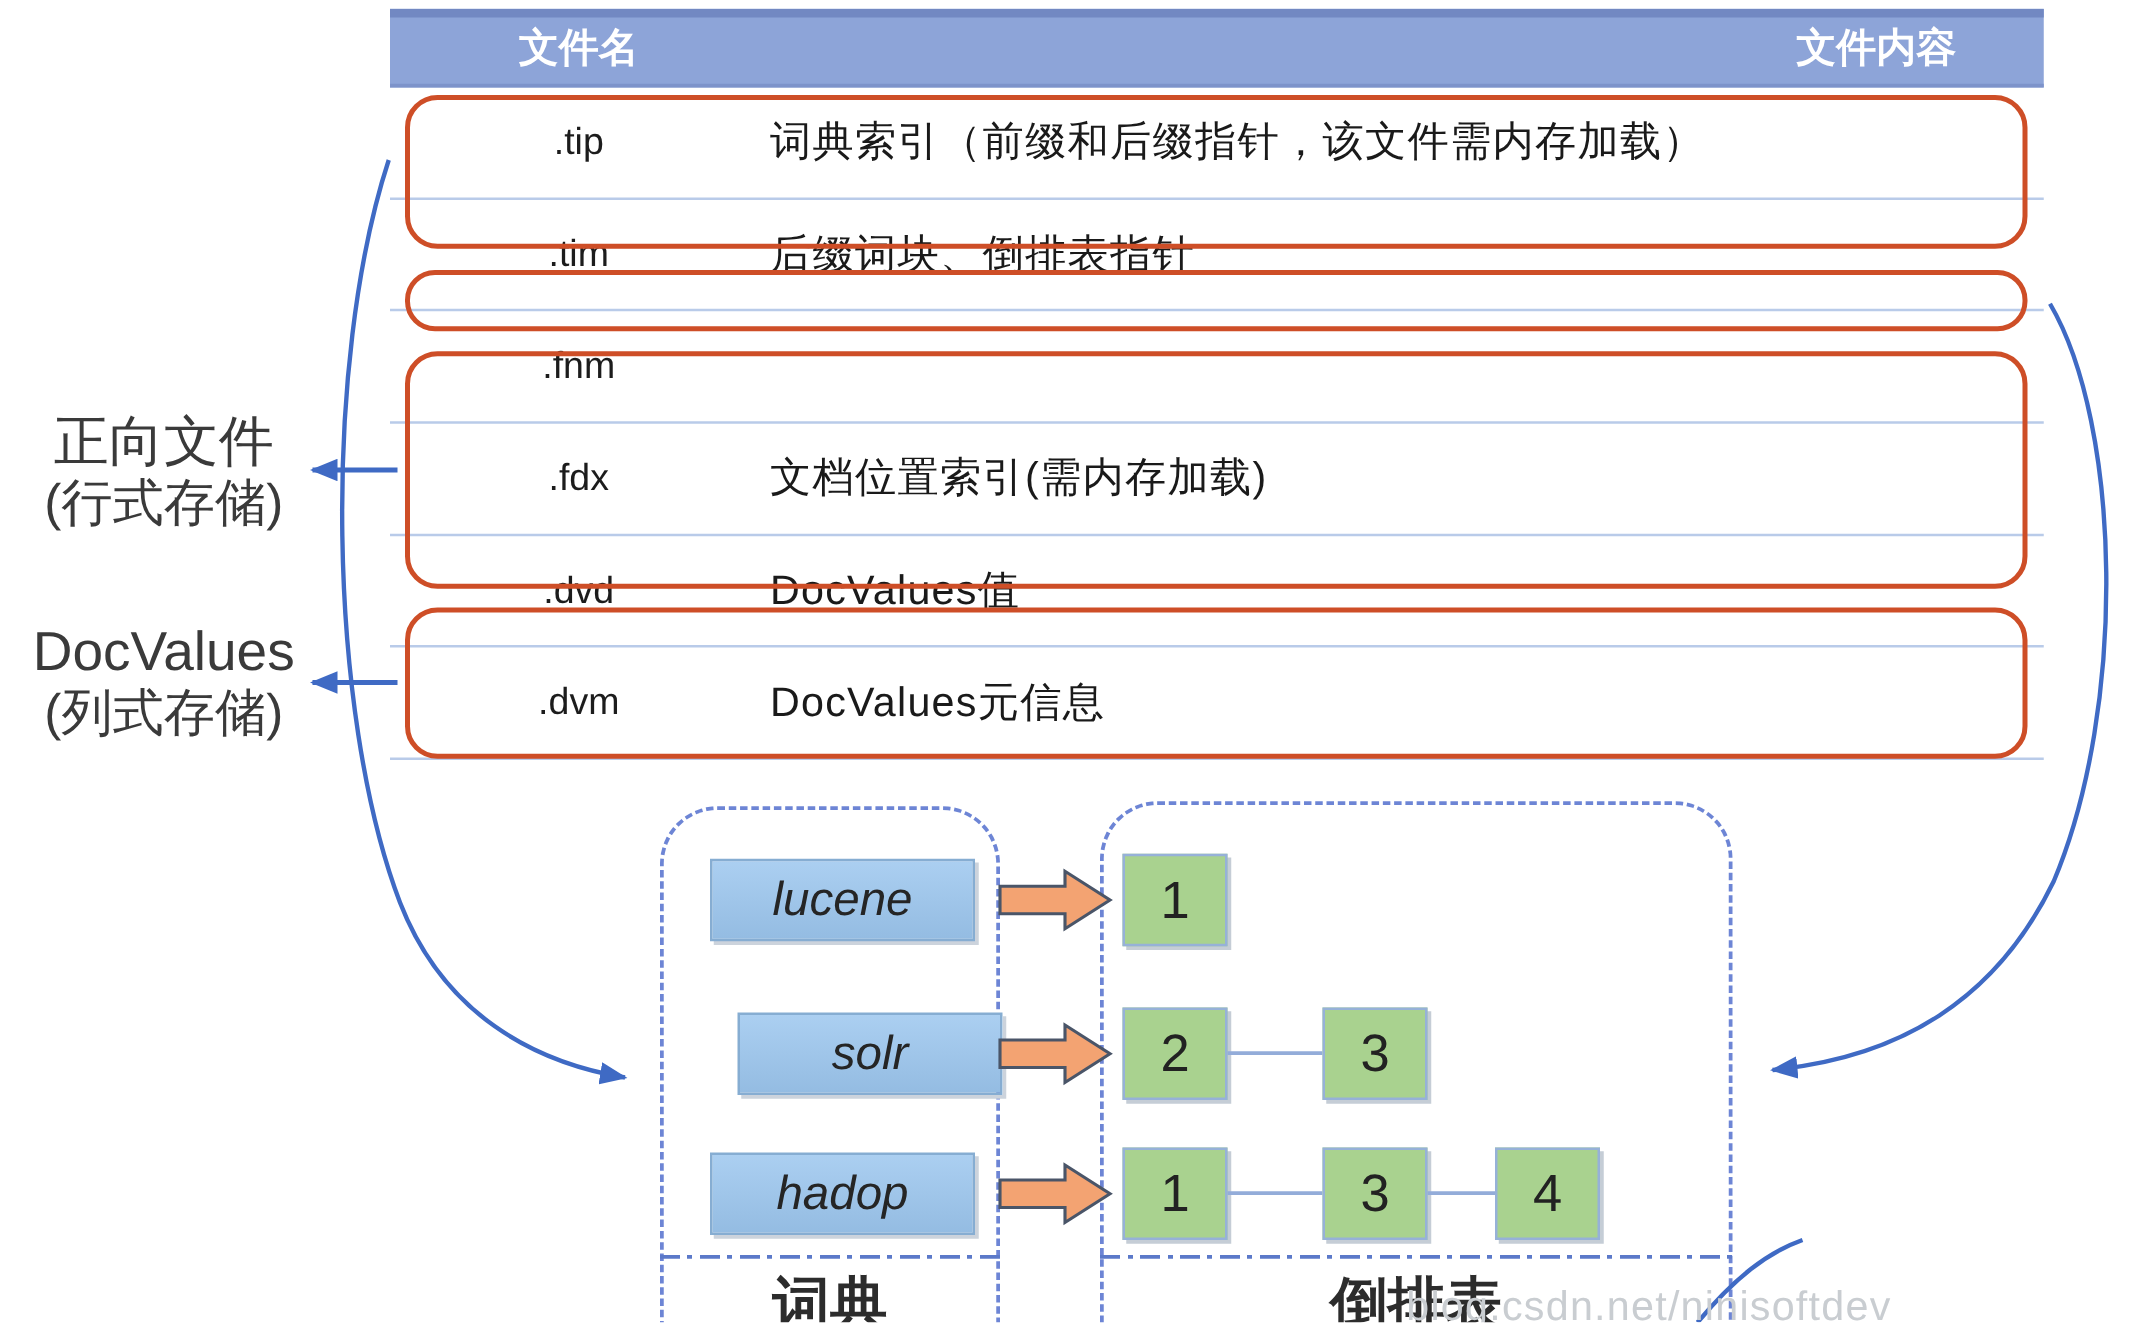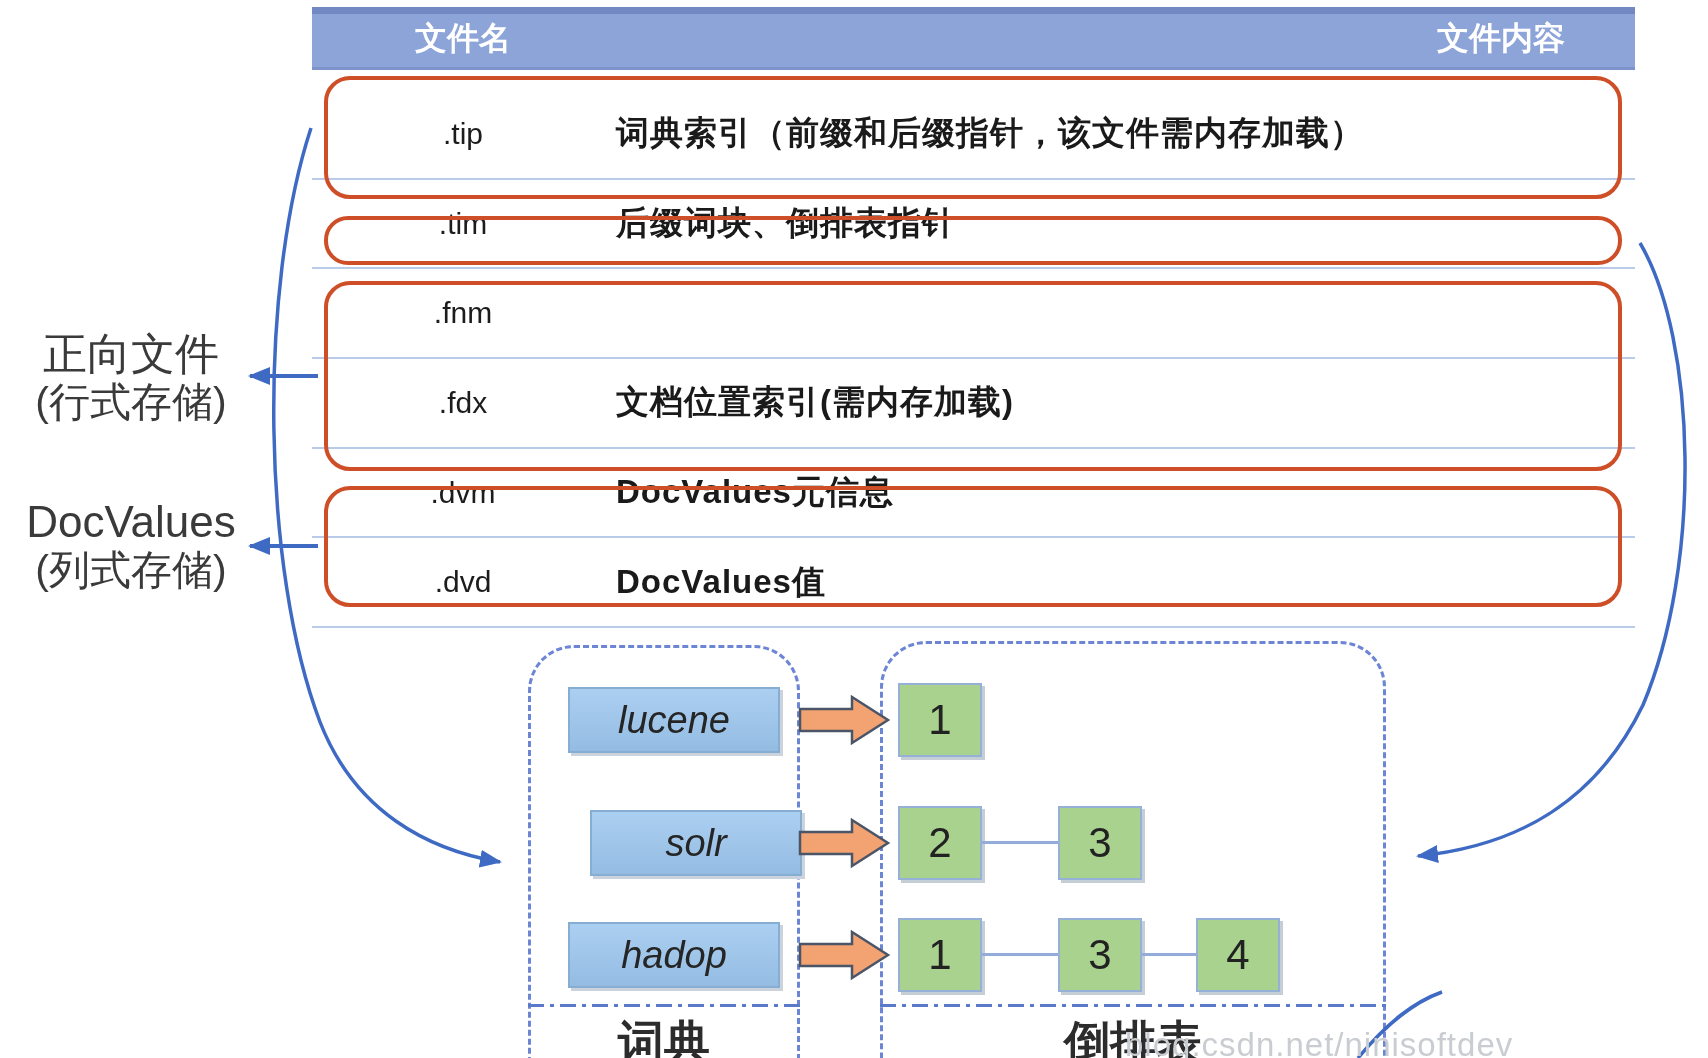--- a/index.html
+++ b/index.html
@@ -9,24 +9,24 @@
   }
   
   .thead{
     position:absolute;left:312px;top:7px;width:1323px;height:63px;
     background:#8da4d8;display:flex;align-items:center;
     box-shadow:inset 0 7px 0 #7288c2, inset 0 -3px 0 #7d93ca;
   }
   .th{color:#ffffff;font-weight:700;font-size:32px;}
   .th1{width:302px;text-align:center;}
   .th2{flex:1;text-align:right;padding-right:70px;}
-  .tbody{position:absolute;left:312px;top:70px;width:1323px;height:538px;display:flex;flex-direction:column;margin-top:20px;}
+  .tbody{position:absolute;left:312px;top:70px;width:1323px;height:538px;display:flex;flex-direction:column;}
   .trow{flex:1;display:flex;align-items:center;border-bottom:2px solid #b9cbe9;}
   .fname{width:302px;text-align:center;font-size:30px;font-weight:500;color:#1c1c1c;}
-  .fdesc{flex:1;font-size:33px;font-weight:700;color:#1a1a1a;padding-left:2px;letter-spacing:1px;}
+  .fdesc{flex:1;font-size:33px;font-weight:400;color:#1a1a1a;padding-left:2px;letter-spacing:1px;}
   .group{
     position:absolute;left:324px;width:1298px;border:4px solid #ce4e27;border-radius:26px;
     background:transparent;box-sizing:border-box;pointer-events:none;
   }
   .g1{top:76px;height:123px;}
   .g2{top:216px;height:49px;border-radius:24px;}
   .g3{top:281px;height:190px;}
   .g4{top:486px;height:121px;}
   
   .sidelabel{position:absolute;left:8px;width:246px;text-align:center;color:#3a3a3a;}
@@ -88,26 +88,26 @@
       <div class="fdesc">后缀词块、倒排表指针</div>
     </div>
     <div class="trow">
       <div class="fname">.fnm</div>
     </div>
     <div class="trow">
       <div class="fname">.fdx</div>
       <div class="fdesc">文档位置索引(需内存加载)</div>
     </div>
     <div class="trow">
+      <div class="fname">.dvd</div>
+      <div class="fdesc">DocValues值</div>
+    </div>
+    <div class="trow">
       <div class="fname">.dvm</div>
       <div class="fdesc">DocValues元信息</div>
-    </div>
-    <div class="trow">
-      <div class="fname">.dvd</div>
-      <div class="fdesc">DocValues值</div>
     </div>
   </div>
 
   <div class="group g1"></div>
   <div class="group g2"></div>
   <div class="group g3"></div>
   <div class="group g4"></div>
 
   <div class="sidelabel sl-docvalues">
     <div class="sl-line1">DocValues</div>

